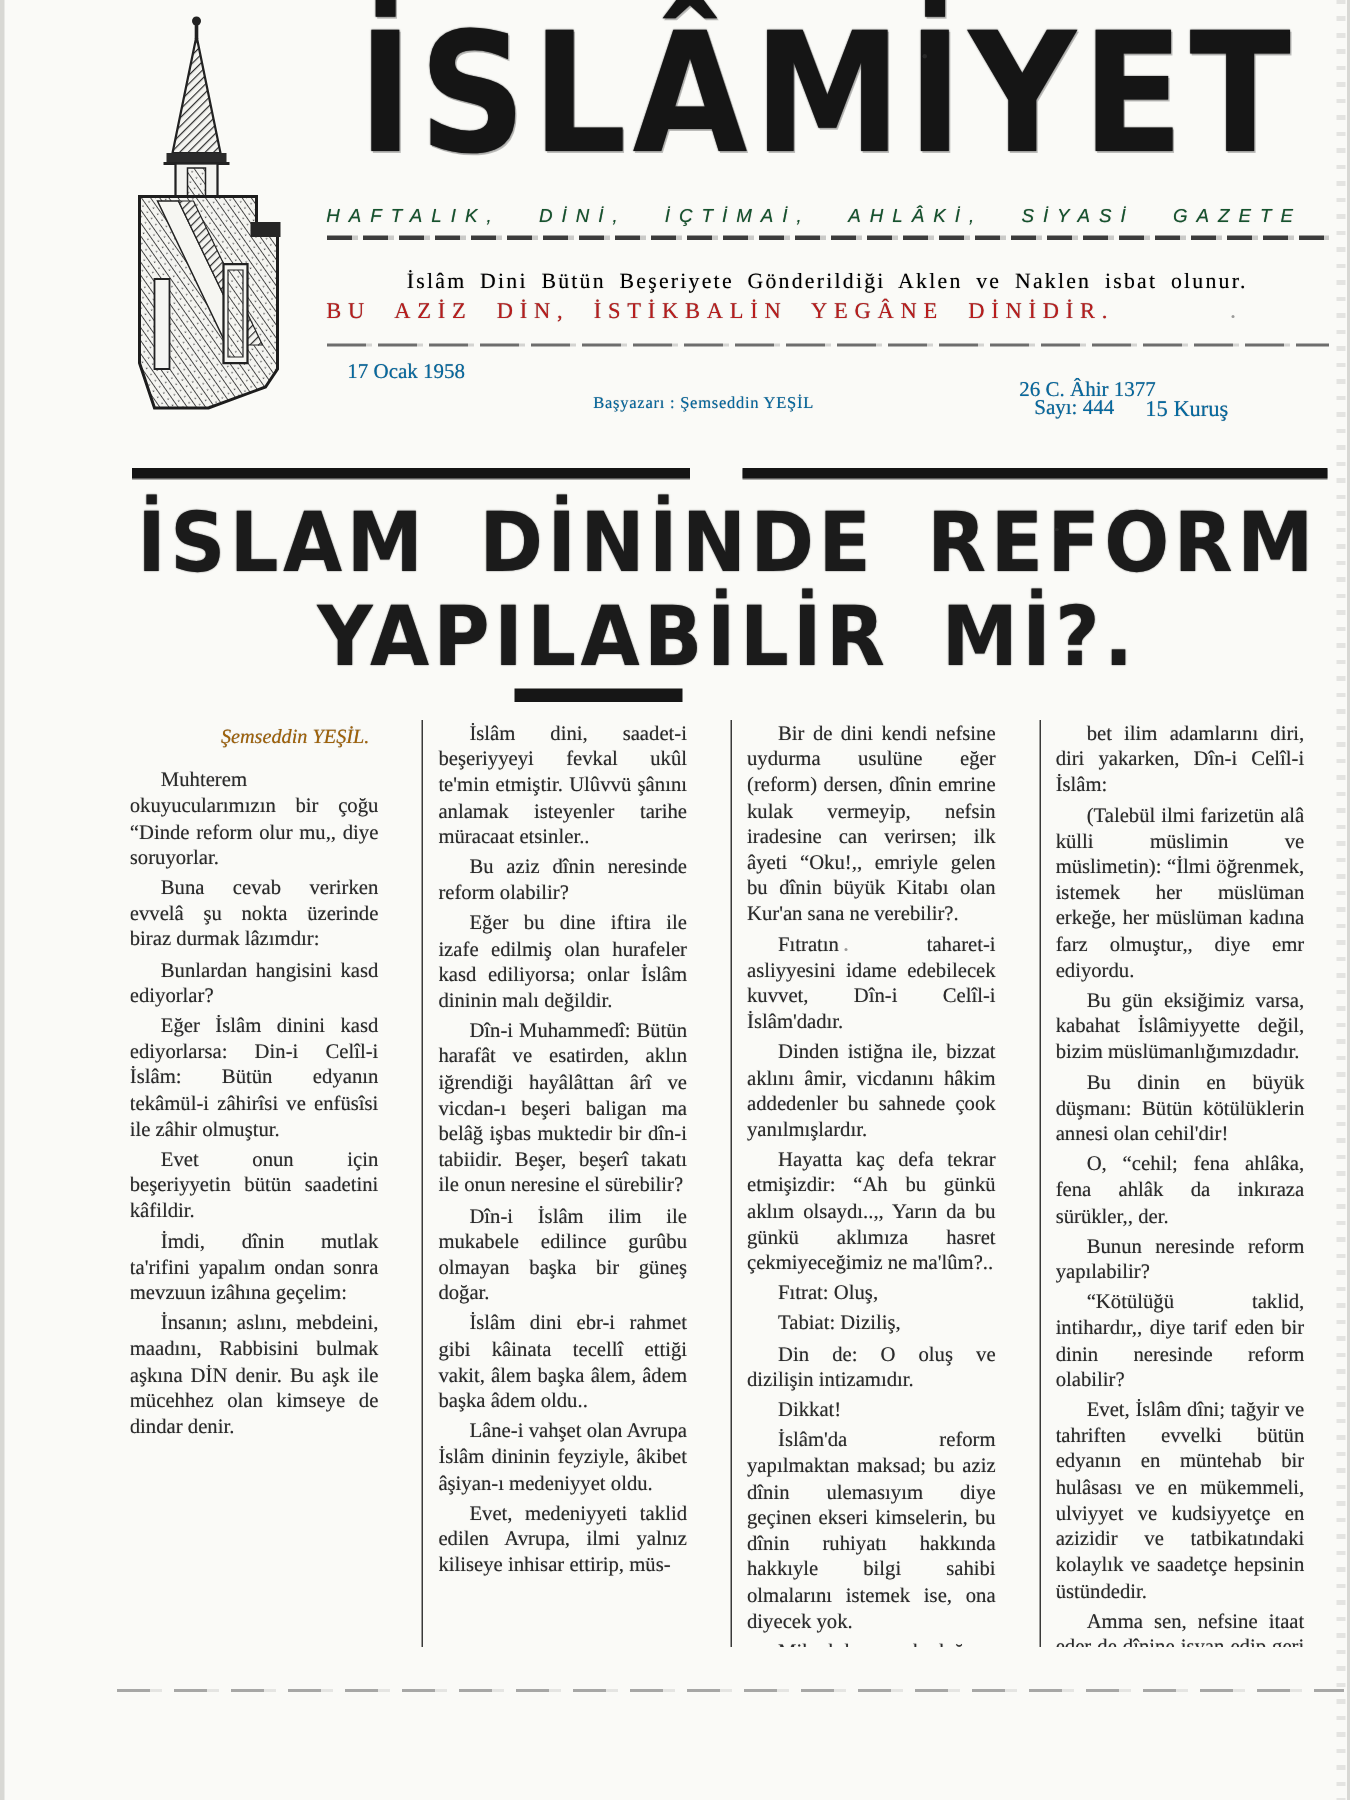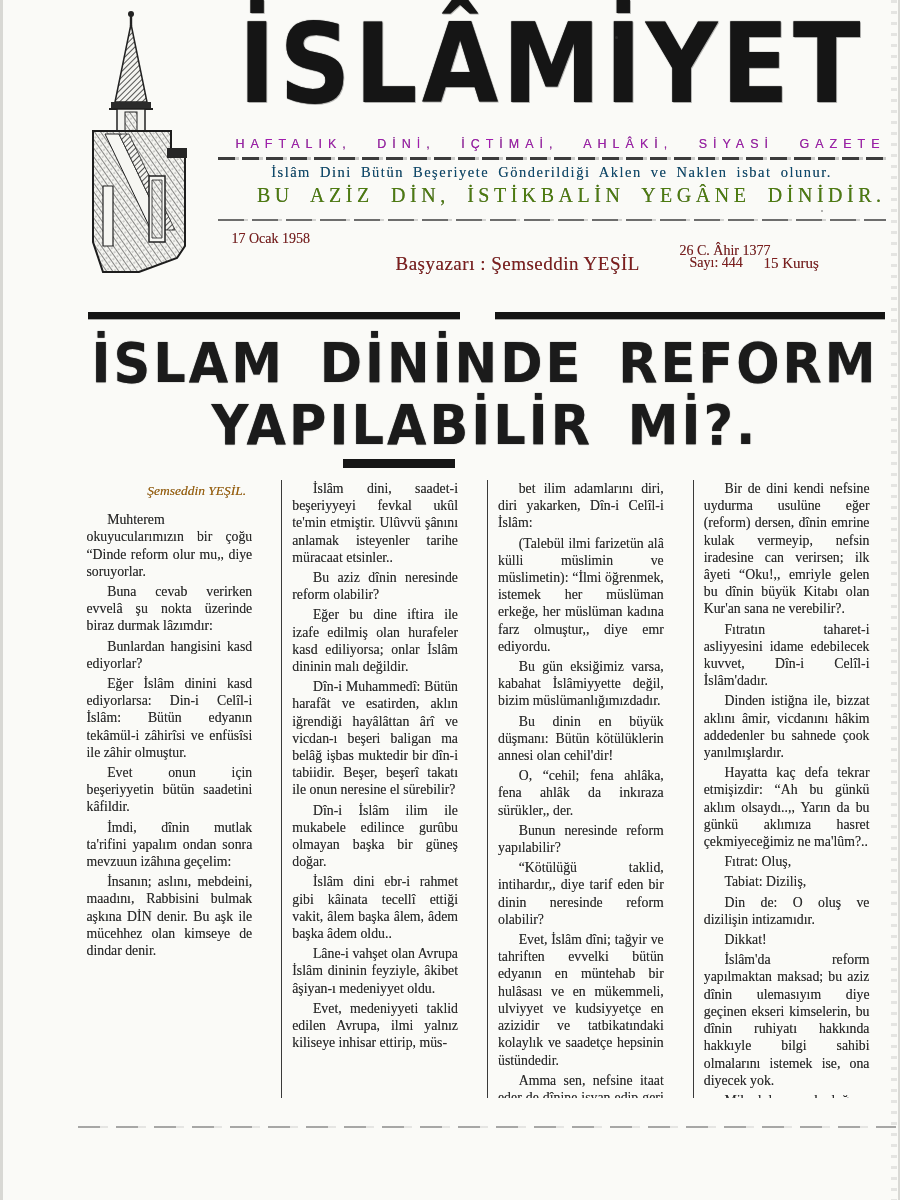--- a/index.html
+++ b/index.html
@@ -18,43 +18,44 @@
 
   .mast-right{ position:absolute; left:215px; top:8px; width:668px; }
   .mast-title{
     font-family:"DejaVu Sans", sans-serif; font-weight:700;
     font-size:99px; line-height:1.02; text-align:center; letter-spacing:4px;
     color:#151515; transform:scaleY(1.12); transform-origin:top;
     text-shadow:0 0 1px rgba(10,10,10,.8), 1px 1px 0 rgba(20,20,20,.25);
     white-space:nowrap;
   }
   .mast-subtitle{
-    margin-top:28px; text-align:right;
+    margin-top:28px; text-align:left;
     font-family:"Liberation Sans", sans-serif; font-size:12.5px;
-    letter-spacing:6px; word-spacing:16px; color:#a21caf;
+    letter-spacing:6px; word-spacing:16px; color:#14532d;
     text-shadow:0 0 .6px rgba(40,40,40,.6);
+    font-style:italic;
   }
   .rule-dashed{
     height:3px; margin-top:6px;
     background:repeating-linear-gradient(90deg,#3c3c3c 0 17px, rgba(60,60,60,.25) 17px 21px, transparent 21px 24px);
   }
-  .motto1{ margin-top:4px; text-align:center; font-size:14.5px; letter-spacing:1.5px; word-spacing:4px; color:#0c4a6e;
+  .motto1{ margin-top:20px; text-align:center; font-size:14.5px; letter-spacing:1.5px; word-spacing:4px; color:#000000;
            text-shadow:0 0 .6px rgba(40,40,40,.55);}
-  .motto2{ margin-top:3px; text-align:right; font-size:20px; letter-spacing:4.5px; word-spacing:8px; color:#4d7c0f;
+  .motto2{ margin-top:3px; text-align:left; font-size:15px; letter-spacing:4.5px; word-spacing:8px; color:#b91c1c;
            text-shadow:0 0 .6px rgba(40,40,40,.6);}
   .rule-dashed2{
     height:2px; margin-top:12px;
     background:repeating-linear-gradient(90deg,#4a4a4a 0 26px, rgba(90,90,90,.3) 26px 30px, transparent 30px 34px);
     opacity:.8;
   }
-  .info-rows{ position:relative; height:60px; margin-top:4px; font-size:14px; color:#7f1d1d;}
+  .info-rows{ position:relative; height:60px; margin-top:4px; font-size:14px; color:#0369a1;}
   .info-rows span{ position:absolute; white-space:nowrap; text-shadow:0 0 .5px rgba(40,40,40,.55);}
   .date-greg{ left:14px; top:6px; }
   .date-hijri{ left:462px; top:18px; }
-  .editor{ left:178px; top:28px; font-size:19px; letter-spacing:.5px; }
+  .editor{ left:178px; top:28px; font-size:11px; letter-spacing:.5px; }
   .issue-no{ left:472px; top:30px; }
   .price{ left:546px; top:30px; font-size:15px; }
 
   .bar{ position:absolute; height:7px; background:#141414; top:312px;
         box-shadow:0 1px 0 rgba(20,20,20,.35);}
   .bar-left{ left:85px; width:372px; }
   .bar-right{ left:492px; width:390px; }
 
   .headline{
     position:absolute; left:85px; top:332px; width:795px; text-align:center;
@@ -168,42 +169,42 @@
         <p>İslâm dini, saadet-i beşeriyyeyi fevkal ukûl te'min etmiştir. Ulûvvü şânını anlamak isteyenler tarihe müracaat etsinler..</p>
         <p>Bu aziz dînin neresinde reform olabilir?</p>
         <p>Eğer bu dine iftira ile izafe edilmiş olan hurafeler kasd ediliyorsa; onlar İslâm dininin malı değildir.</p>
         <p>Dîn-i Muhammedî: Bütün harafât ve esatirden, aklın iğrendiği hayâlâttan ârî ve vicdan-ı beşeri baligan ma belâğ işbas muktedir bir dîn-i tabiidir. Beşer, beşerî takatı ile onun neresine el sürebilir?</p>
         <p>Dîn-i İslâm ilim ile mukabele edilince gurûbu olmayan başka bir güneş doğar.</p>
         <p>İslâm dini ebr-i rahmet gibi kâinata tecellî ettiği vakit, âlem başka âlem, âdem başka âdem oldu..</p>
         <p>Lâne-i vahşet olan Avrupa İslâm dininin feyziyle, âkibet âşiyan-ı medeniyyet oldu.</p>
         <p>Evet, medeniyyeti taklid edilen Avrupa, ilmi yalnız kiliseye inhisar ettirip, müs-</p>
       </div>
       <div class="col">
-        <p>bet ilim adamlarını diri, diri yakarken, Dîn-i Celîl-i İslâm:</p>
-        <p>(Talebül ilmi farizetün alâ külli müslimin ve müslimetin): “İlmi öğrenmek, istemek her müslüman erkeğe, her müslüman kadına farz olmuştur,, diye emr ediyordu.</p>
-        <p>Bu gün eksiğimiz varsa, kabahat İslâmiyyette değil, bizim müslümanlığımızdadır.</p>
-        <p>Bu dinin en büyük düşmanı: Bütün kötülüklerin annesi olan cehil'dir!</p>
-        <p>O, “cehil; fena ahlâka, fena ahlâk da inkıraza sürükler,, der.</p>
-        <p>Bunun neresinde reform yapılabilir?</p>
-        <p>“Kötülüğü taklid, intihardır,, diye tarif eden bir dinin neresinde reform olabilir?</p>
-        <p>Evet, İslâm dîni; tağyir ve tahriften evvelki bütün edyanın en müntehab bir hulâsası ve en mükemmeli, ulviyyet ve kudsiyyetçe en azizidir ve tatbikatındaki kolaylık ve saadetçe hepsinin üstündedir.</p>
-        <p>Amma sen, nefsine itaat eder de dînine isyan edip geri kalırsan, kabahat dinde midir, sende midir?</p>
-      </div>
-      <div class="col">
         <p>Bir de dini kendi nefsine uydurma usulüne eğer (reform) dersen, dînin emrine kulak vermeyip, nefsin iradesine can verirsen; ilk âyeti “Oku!,, emriyle gelen bu dînin büyük Kitabı olan Kur'an sana ne verebilir?.</p>
         <p>Fıtratın taharet-i asliyyesini idame edebilecek kuvvet, Dîn-i Celîl-i İslâm'dadır.</p>
         <p>Dinden istiğna ile, bizzat aklını âmir, vicdanını hâkim addedenler bu sahnede çook yanılmışlardır.</p>
         <p>Hayatta kaç defa tekrar etmişizdir: “Ah bu günkü aklım olsaydı..,, Yarın da bu günkü aklımıza hasret çekmiyeceğimiz ne ma'lûm?..</p>
         <p>Fıtrat: Oluş,</p>
         <p>Tabiat: Diziliş,</p>
         <p>Din de: O oluş ve dizilişin intizamıdır.</p>
         <p>Dikkat!</p>
         <p>İslâm'da reform yapılmaktan maksad; bu aziz dînin ulemasıyım diye geçinen ekseri kimselerin, bu dînin ruhiyatı hakkında hakkıyle bilgi sahibi olmalarını istemek ise, ona diyecek yok.</p>
         <p>Mihrabda okuduğunu bilsin, murâd-ı İlâhiyyi, murâd-ı</p>
       </div>
+      <div class="col">
+        <p>bet ilim adamlarını diri, diri yakarken, Dîn-i Celîl-i İslâm:</p>
+        <p>(Talebül ilmi farizetün alâ külli müslimin ve müslimetin): “İlmi öğrenmek, istemek her müslüman erkeğe, her müslüman kadına farz olmuştur,, diye emr ediyordu.</p>
+        <p>Bu gün eksiğimiz varsa, kabahat İslâmiyyette değil, bizim müslümanlığımızdadır.</p>
+        <p>Bu dinin en büyük düşmanı: Bütün kötülüklerin annesi olan cehil'dir!</p>
+        <p>O, “cehil; fena ahlâka, fena ahlâk da inkıraza sürükler,, der.</p>
+        <p>Bunun neresinde reform yapılabilir?</p>
+        <p>“Kötülüğü taklid, intihardır,, diye tarif eden bir dinin neresinde reform olabilir?</p>
+        <p>Evet, İslâm dîni; tağyir ve tahriften evvelki bütün edyanın en müntehab bir hulâsası ve en mükemmeli, ulviyyet ve kudsiyyetçe en azizidir ve tatbikatındaki kolaylık ve saadetçe hepsinin üstündedir.</p>
+        <p>Amma sen, nefsine itaat eder de dînine isyan edip geri kalırsan, kabahat dinde midir, sende midir?</p>
+      </div>
     </div>
 
   <div class="bottom-rule"></div>
 
   <div class="scan-noise"></div>
   <div class="speck" style="left:612px;top:36px;width:3px;height:3px;"></div>
   <div class="speck" style="left:818px;top:210px;width:2px;height:2px;"></div>
   <div class="speck" style="left:700px;top:352px;width:3px;height:2px;"></div>
   <div class="speck" style="left:560px;top:632px;width:2px;height:2px;"></div>
 </div>

